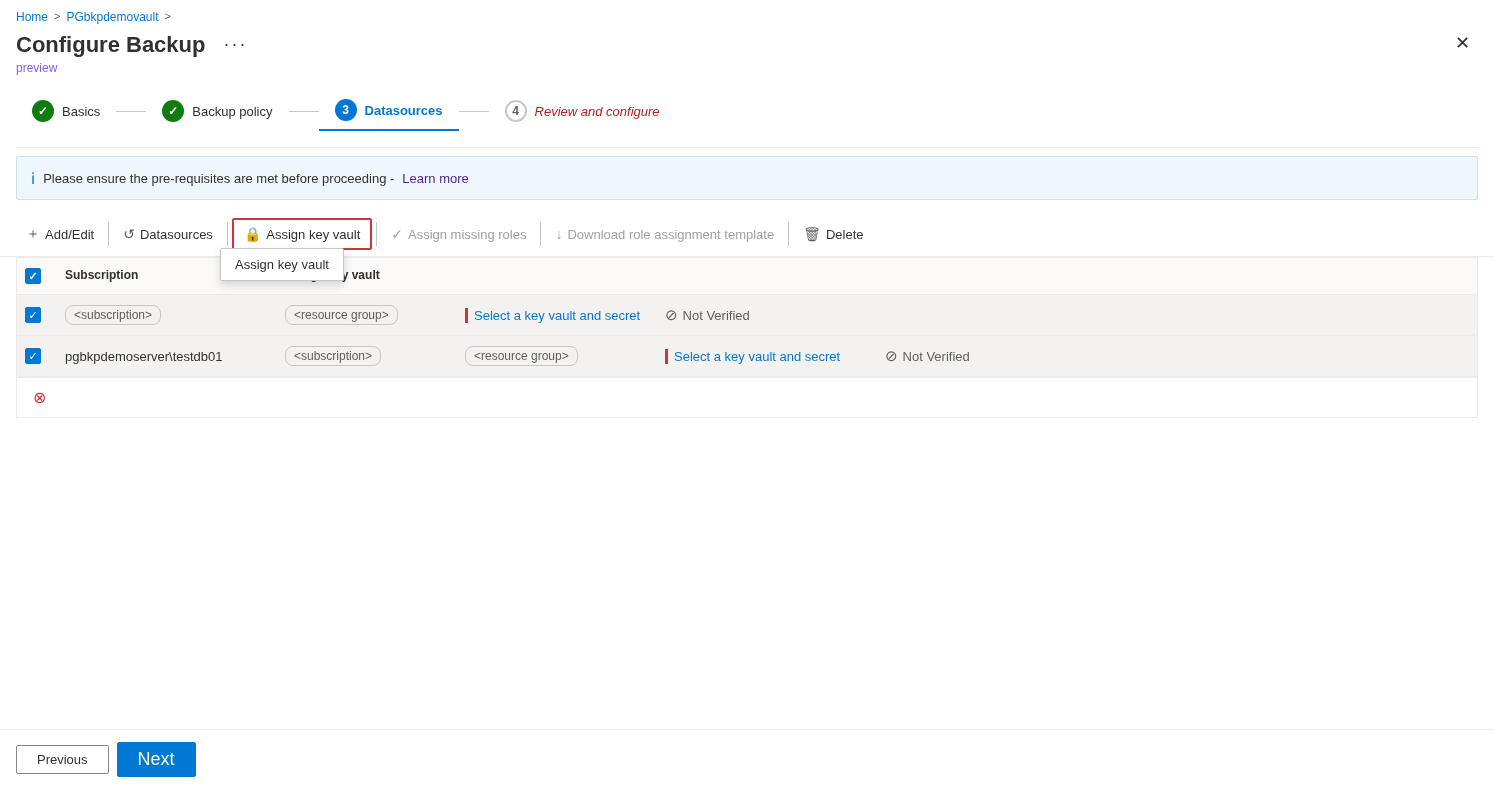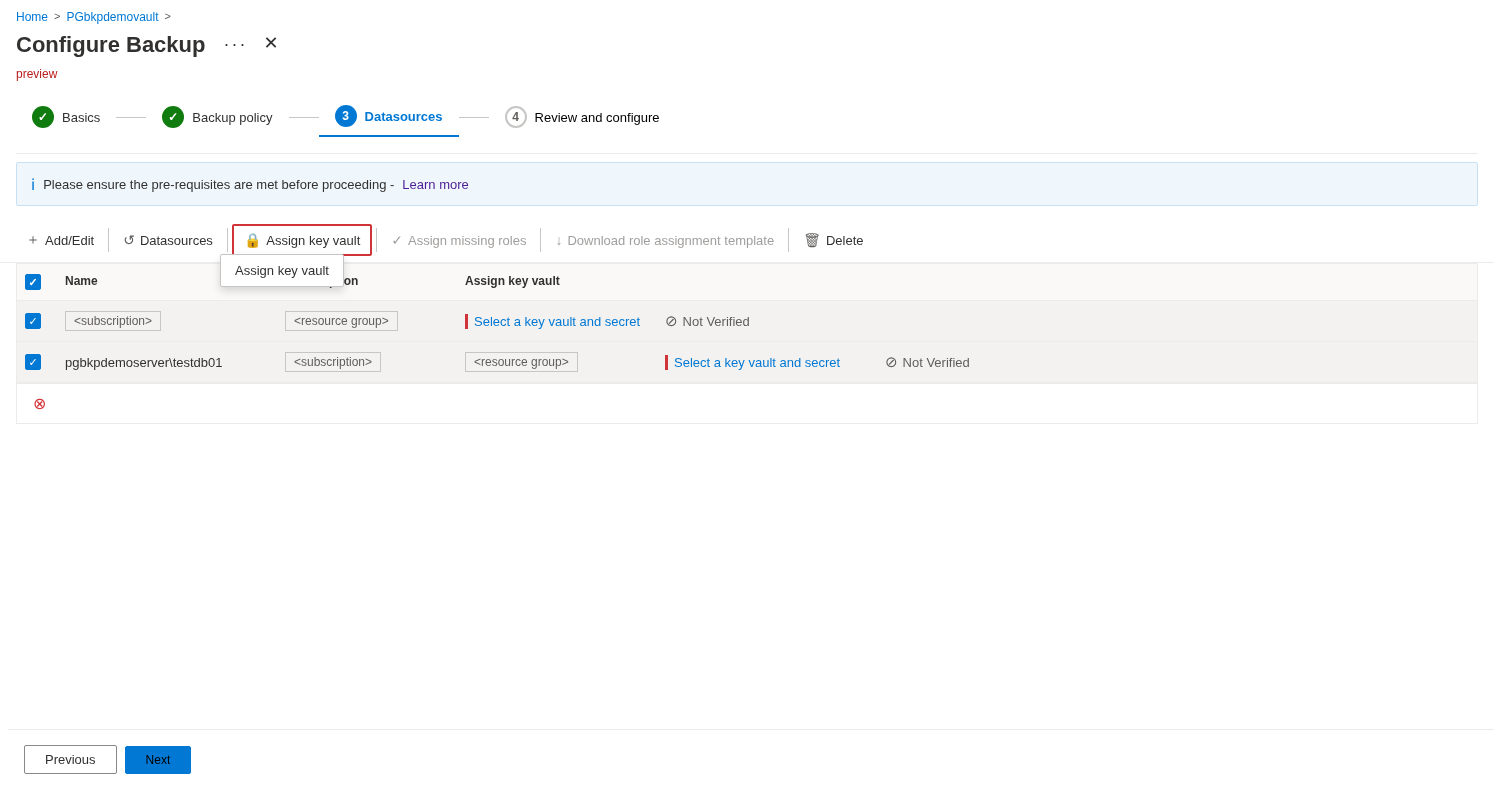--- a/index.html
+++ b/index.html
@@ -3,36 +3,36 @@
   <meta charset="utf-8">
   <style>
     * { box-sizing: border-box; margin: 0; padding: 0; }
     body { font-family: 'Segoe UI', Arial, sans-serif; font-size: 13px; color: #323130; background: #fff; height: 789px; width: 1494px; overflow: hidden; display: flex; flex-direction: column; }
 
     .breadcrumb { display: flex; align-items: flex-start; gap: 6px; padding: 10px 16px 6px 16px; font-size: 12px; color: #0078d4; }
     .breadcrumb span { color: #605e5c; }
     .breadcrumb a { color: #0078d4; text-decoration: none; }
     .breadcrumb-sep { color: #605e5c; font-size: 11px; }
 
-    .header { display: flex; align-items: flex-start; justify-content: flex-start; padding: 0 16px 16px 16px; }
+    .header { display: flex; align-items: flex-start; justify-content: space-between; padding: 0 16px 16px 16px; }
     .header-left { display: flex; align-items: center; gap: 12px; }
     .page-title { font-size: 22px; font-weight: 600; color: #323130; }
-    .page-subtitle { font-size: 12px; color: #b91c1c; margin-top: 8px; }
+    .page-subtitle { font-size: 12px; color: #8b5cf6; margin-top: 2px; }
     .dots-btn { background: none; border: none; cursor: pointer; font-size: 18px; color: #323130; letter-spacing: 2px; padding: 4px 8px; }
     .close-btn { background: none; border: none; cursor: pointer; font-size: 18px; color: #323130; padding: 4px 8px; line-height: 1; }
 
     .wizard-steps { display: flex; align-items: center; padding: 0 16px 16px 16px; gap: 0; }
     .step { display: flex; align-items: center; gap: 8px; padding: 8px 16px; cursor: pointer; position: relative; }
     .step-circle { width: 22px; height: 22px; border-radius: 50%; display: flex; align-items: center; justify-content: center; font-size: 12px; font-weight: 600; flex-shrink: 0; }
     .step-circle.complete { background: #107c10; color: #fff; }
     .step-circle.active { background: #0078d4; color: #fff; }
     .step-circle.inactive { background: #fff; color: #605e5c; border: 2px solid #c8c6c4; }
     .step-label { font-size: 13px; }
     .step-label.active { font-weight: 700; color: #0078d4; }
-    .step-label.inactive { color: #000000; }
+    .step-label.inactive { color: #b91c1c; font-style: italic; }
     .step-separator { width: 30px; height: 1px; background: #c8c6c4; }
     .step.active-step { border-bottom: 2px solid #0078d4; }
 
     .info-banner { margin: 0 16px 12px 16px; background: #eff6fc; border: 1px solid #c7e0f4; padding: 10px 14px; display: flex; align-items: center; gap: 8px; font-size: 13px; color: #323130; border-radius: 2px; }
     .info-icon { color: #0078d4; font-size: 16px; flex-shrink: 0; }
     .info-link { color: #4c1d95; text-decoration: none; }
 
     .toolbar { display: flex; align-items: center; gap: 0; padding: 6px 16px; border-bottom: 1px solid #edebe9; }
     .toolbar-btn { display: flex; align-items: center; gap: 5px; background: none; border: none; cursor: pointer; padding: 6px 10px; font-size: 13px; color: #323130; white-space: nowrap; }
     .toolbar-btn.highlighted { border: 2px solid #d13438; border-radius: 2px; }
@@ -45,28 +45,28 @@
     .table-header { display: grid; grid-template-columns: 40px 220px 180px 200px 220px 200px; background: #faf9f8; border-bottom: 1px solid #edebe9; }
     .table-header-cell { padding: 10px 8px; font-size: 12px; font-weight: 600; color: #323130; }
     .table-row { display: grid; grid-template-columns: 40px 220px 180px 200px 220px 200px; border-bottom: 1px solid #edebe9; align-items: center; background: #f3f2f1; }
     .table-row:last-child { border-bottom: none; }
     .table-cell { padding: 10px 8px; font-size: 13px; color: #323130; display: flex; align-items: center; gap: 6px; }
     .checkbox { width: 16px; height: 16px; background: #0078d4; border: 1px solid #0078d4; display: flex; align-items: center; justify-content: center; border-radius: 2px; flex-shrink: 0; }
     .checkbox-check { color: #fff; font-size: 11px; }
     .key-vault-link { color: #0078d4; text-decoration: none; cursor: pointer; border-left: 3px solid #d13438; padding-left: 6px; }
     .not-verified { display: flex; align-items: center; gap: 5px; color: #605e5c; font-size: 13px; }
     .not-verified-icon { color: #605e5c; font-size: 15px; }
-    .resource-tag { background: #f3f2f1; border: 1px solid #c8c6c4; padding: 2px 8px; font-size: 12px; color: #605e5c; border-radius: 0; }
+    .resource-tag { background: #f3f2f1; border: 1px solid #c8c6c4; padding: 2px 8px; font-size: 12px; color: #605e5c; border-radius: 8px; }
 
     .error-row { background: #fff; padding: 10px 16px; display: flex; align-items: center; gap: 8px; font-size: 13px; color: #323130; border-top: 1px solid #edebe9; }
     .error-icon { color: #d13438; font-size: 16px; }
 
-    .footer { position: fixed; bottom: 0; left: 8px; right: 0; height: 60px; background: #fff; border-top: 1px solid #edebe9; display: flex; align-items: center; padding: 0 16px; gap: 8px; }
+    .footer { position: fixed; bottom: 0; left: 0; right: 0; height: 60px; background: #fff; border-top: 1px solid #edebe9; display: flex; align-items: center; padding: 0 16px; gap: 8px; }
     .btn-secondary { background: #fff; border: 1px solid #8a8886; color: #323130; padding: 6px 20px; font-size: 13px; cursor: pointer; border-radius: 2px; }
-    .btn-primary { background: #0078d4; border: 1px solid #0078d4; color: #000000; padding: 6px 20px; font-size: 12px; cursor: pointer; border-radius: 2px; }
+    .btn-primary { background: #0078d4; border: 1px solid #0078d4; color: #fef9c3; padding: 6px 20px; font-size: 18px; cursor: pointer; border-radius: 2px; }
 
     .tooltip-popup { position: absolute; top: 36px; left: 220px; background: #fff; border: 1px solid #c8c6c4; box-shadow: 0 4px 8px rgba(0,0,0,0.15); padding: 8px 14px; font-size: 13px; color: #323130; white-space: nowrap; z-index: 100; border-radius: 2px; }
 
     .main-content { flex: 1; overflow-y: auto; padding-bottom: 70px; }
 
     .divider { height: 1px; background: #edebe9; margin: 0 16px 8px 16px; }
   </style>
 </head>
 <body>
 
@@ -157,21 +157,20 @@
   </div>
 
   <div class="table-container">
 
     <div class="table-header">
       <div class="table-header-cell">
         <div class="checkbox">
           <span class="checkbox-check">✓</span>
         </div>
       </div>
-      <div class="table-header-cell">Name</div>
       <div class="table-header-cell">Subscription</div>
       <div class="table-header-cell">Assign key vault</div>
     </div>
 
     <div class="table-row">
       <div class="table-cell">
         <div class="checkbox">
           <span class="checkbox-check">✓</span>
         </div>
       </div>

